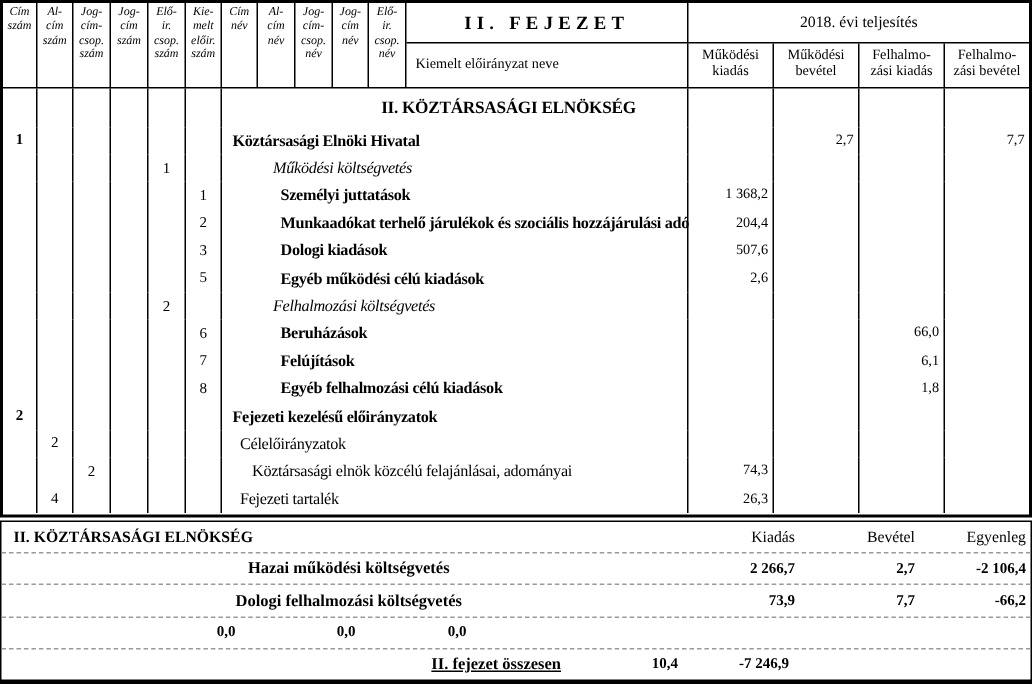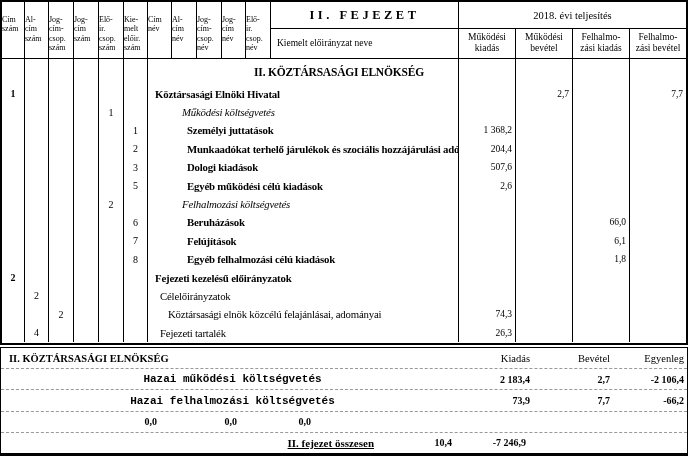--- a/index.html
+++ b/index.html
@@ -16,22 +16,22 @@
 
   .thead {
     display:grid;
     grid-template-columns:23px 24px 25px 25px 25px 24px 24px 25px 25px 24px 25px 188px 57px 57px 57px 56px;
     grid-template-rows:27px 28.5px;
     border-bottom:1.5px solid #000;
   }
   .hcell {
     grid-row:1/3;
     border-right:1.5px solid #000;
-    font-size:8px; line-height:1.18; text-align:left;
-    padding-top:13px; white-space:pre-line;
+    font-size:8px; line-height:1.18; text-align:center;
+    padding-top:1px; white-space:pre-line;font-style:italic;
   }
   .h-chapter {
     grid-column:12; grid-row:1;
     border-right:1.5px solid #000; border-bottom:1.5px solid #000;
     display:flex; align-items:center; justify-content:center;
     font-weight:bold; font-size:12.5px; letter-spacing:3.5px;
   }
   .h-year {
     grid-column:13/17; grid-row:1;
     border-bottom:1.5px solid #000;
@@ -77,21 +77,21 @@
   .footer {
     margin-top:2px;
     width:688px; height:109px;
     border:1.5px solid #000; border-bottom:3px solid #000;
     display:flex; flex-direction:column;
   }
   .frow { display:flex; align-items:center; flex:1 1 0; min-height:0; }
   .frow + .frow { border-top:1px dashed #999; }
   .flabel { width:373px; font-size:11px; }
   .fl-title { padding-left:8px; font-weight:bold; font-size:10.5px; }
-  .fl-mid { padding-left:90px; text-align:center; font-weight:bold;font-family:Liberation Mono, monospace; }
+  .fl-mid { padding-left:90px; text-align:center; font-weight:bold; }
   .fl-total { text-align:right; font-weight:bold;text-decoration:underline; }
   .fv { text-align:right; font-weight:bold; font-size:10px; padding-right:2px; }
   .fv-head { font-weight:normal; font-size:10.5px; }
   .fvk { width:158px; }
   .fvb { width:80px; }
   .fve { width:74px; }
 </style>
 </head>
 <body>
 
@@ -351,26 +351,26 @@
 
   <div class="footer">
     <div class="frow">
       <div class="flabel fl-title">II. KÖZTÁRSASÁGI ELNÖKSÉG</div>
       <div class="fv fv-head fvk">Kiadás</div>
       <div class="fv fv-head fvb">Bevétel</div>
       <div class="fv fv-head fve">Egyenleg</div>
     </div>
     <div class="frow">
       <div class="flabel fl-mid">Hazai működési költségvetés</div>
-      <div class="fv fvk">2 183,4</div>
+      <div class="fv fvk">2 266,7</div>
       <div class="fv fvb">2,7</div>
       <div class="fv fve">-2 106,4</div>
     </div>
     <div class="frow">
-      <div class="flabel fl-mid">Hazai felhalmozási költségvetés</div>
+      <div class="flabel fl-mid">Dologi felhalmozási költségvetés</div>
       <div class="fv fvk">73,9</div>
       <div class="fv fvb">7,7</div>
       <div class="fv fve">-66,2</div>
     </div>
     <div class="frow">
       <div class="fv fvk">0,0</div>
       <div class="fv fvb">0,0</div>
       <div class="fv fve">0,0</div>
     </div>
     <div class="frow">

